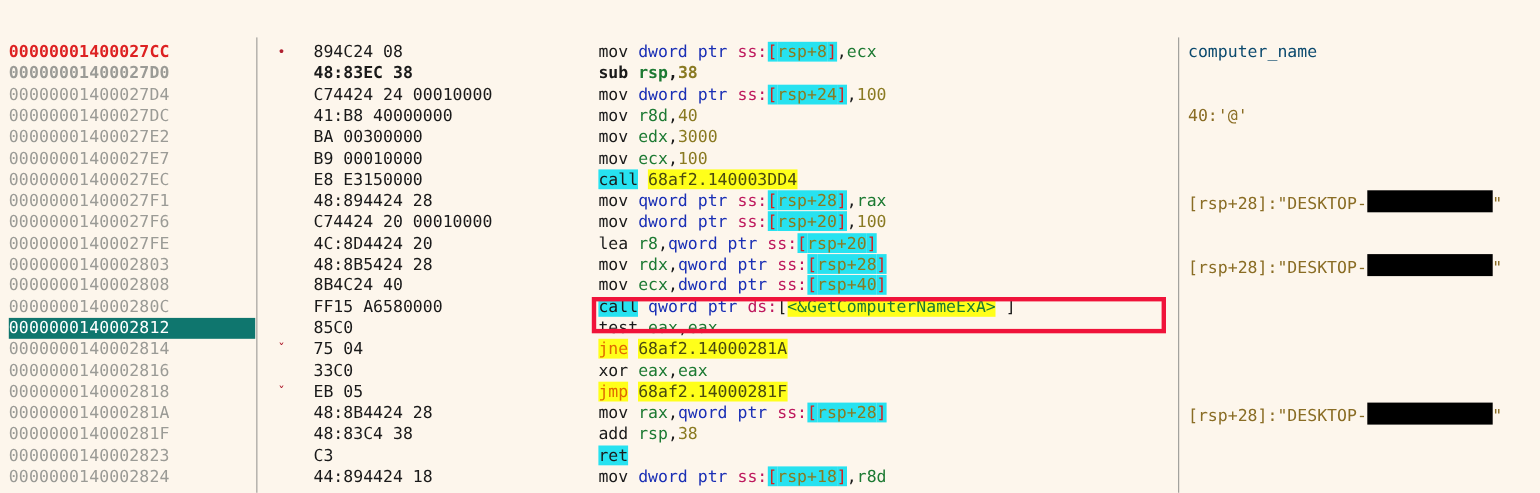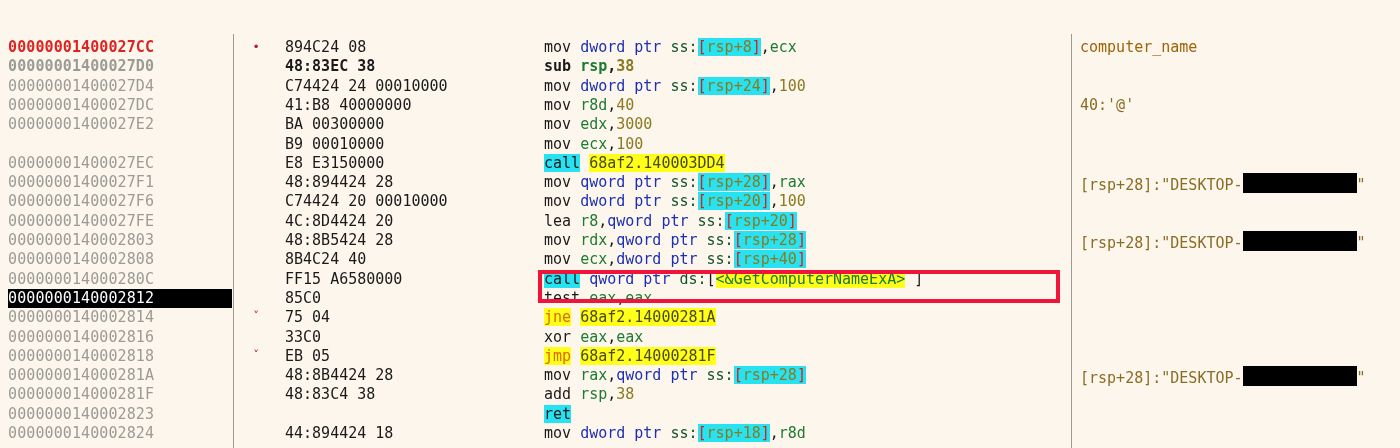--- a/index.html
+++ b/index.html
@@ -13,43 +13,43 @@
 
   
   .vsep{position:absolute;top:14px;width:1px;height:424px;background:#9a9a96;}
   #sep-addr{left:233px;}
   #sep-cmt{left:1071px;}
 
   
   .row{position:absolute;left:0;right:0;height:19.3px;line-height:19.3px;white-space:pre;}
 
   .c-addr{position:absolute;left:8px;width:224px;color:#9b9b96;letter-spacing:.1px;}
-  .c-addr.cur{color:#ffffff;background:#000000;}
+  .c-addr.cur{color:#ffffff;background:#0f766e;}
   .c-addr.first{color:#dd2222;font-weight:bold;}
   .c-mark{position:absolute;left:236px;width:40px;color:#b02030;text-align:center;font-size:12px;}
   .c-bytes{position:absolute;left:285px;width:245px;color:#1a1a1a;}
   .c-dis{position:absolute;left:544px;width:520px;color:#1a1a1a;}
   .c-cmt{position:absolute;left:1080px;width:320px;color:#8a6d25;}
 
   
   .mn       {color:#1a1a1a;}            
   .mn-call  {color:#1a1a1a;background:#27e2f0;}  
   .mn-jcc   {color:#e06a00;background:#ffff1a;}  
   .kw       {color:#1a2fb5;}            
-  .seg      {color:#14532d;}            
+  .seg      {color:#be185d;}            
   .reg      {color:#1d7a33;}            
   .num      {color:#8a7a22;}            
   .brk      {color:#d72020;background:#27e2f0;} 
   .memhl    {background:#27e2f0;}
   .addrhl   {background:#ffff1a;color:#4a4a10;}
   .imphl    {background:#ffff1a;color:#1d7a33;text-align:right;}
   .punc     {color:#1a1a1a;}
 
   
-  .cmt-red{color:#a16207;text-align:right;}
+  .cmt-red{color:#0c4a6e;text-align:right;}
   .cmt-olive{color:#8a6d25;}
   .redact{display:inline-block;background:#000;vertical-align:-3px;}
 
   
   #redbox{position:absolute;left:538px;top:250px;width:522px;height:33px;
           border:4px solid #f0133a;box-sizing:border-box;background:transparent;}
 </style>
 </head>
 <body>
 
@@ -57,33 +57,33 @@
 
   <div class="vsep" id="sep-addr"></div>
   <div class="vsep" id="sep-cmt"></div>
 
   <div id="rows">
       <div class="row" style="top: 18px;"><div class="c-addr first">00000001400027CC</div><div class="c-mark">•</div><div class="c-bytes">894C24 08</div><div class="c-dis"><span class="mn">mov </span><span class="kw">dword ptr </span><span class="seg">ss:</span><span class="brk">[</span><span class="num memhl">rsp+8</span><span class="brk">]</span><span class="punc">,</span><span class="reg">ecx</span></div><div class="c-cmt"><span class="cmt-red">computer_name</span></div></div>
       <div class="row" style="top: 37.3px; font-weight: bold;"><div class="c-addr">00000001400027D0</div><div class="c-mark"></div><div class="c-bytes">48:83EC 38</div><div class="c-dis"><span class="mn">sub </span><span class="reg">rsp</span><span class="punc">,</span><span class="num">38</span></div><div class="c-cmt"></div></div>
       <div class="row" style="top: 56.6px;"><div class="c-addr">00000001400027D4</div><div class="c-mark"></div><div class="c-bytes">C74424 24 00010000</div><div class="c-dis"><span class="mn">mov </span><span class="kw">dword ptr </span><span class="seg">ss:</span><span class="brk">[</span><span class="num memhl">rsp+24</span><span class="brk">]</span><span class="punc">,</span><span class="num">100</span></div><div class="c-cmt"></div></div>
       <div class="row" style="top: 75.9px;"><div class="c-addr">00000001400027DC</div><div class="c-mark"></div><div class="c-bytes">41:B8 40000000</div><div class="c-dis"><span class="mn">mov </span><span class="reg">r8d</span><span class="punc">,</span><span class="num">40</span></div><div class="c-cmt"><span class="cmt-olive">40:'@'</span></div></div>
       <div class="row" style="top: 95.2px;"><div class="c-addr">00000001400027E2</div><div class="c-mark"></div><div class="c-bytes">BA 00300000</div><div class="c-dis"><span class="mn">mov </span><span class="reg">edx</span><span class="punc">,</span><span class="num">3000</span></div><div class="c-cmt"></div></div>
-      <div class="row" style="top: 114.5px;"><div class="c-mark"></div><div class="c-bytes">B9 00010000</div><div class="c-dis"><span class="mn">mov </span><span class="reg">ecx</span><span class="punc">,</span><span class="num">100</span></div><div class="c-cmt"></div></div>
+      <div class="row" style="top: 114.5px;"><div class="c-addr">00000001400027E7</div><div class="c-mark"></div><div class="c-bytes">B9 00010000</div><div class="c-dis"><span class="mn">mov </span><span class="reg">ecx</span><span class="punc">,</span><span class="num">100</span></div><div class="c-cmt"></div></div>
       <div class="row" style="top: 133.8px;"><div class="c-addr">00000001400027EC</div><div class="c-mark"></div><div class="c-bytes">E8 E3150000</div><div class="c-dis"><span class="mn-call">call</span><span class="punc"> </span><span class="addrhl">68af2.140003DD4</span></div><div class="c-cmt"></div></div>
       <div class="row" style="top: 153.1px;"><div class="c-addr">00000001400027F1</div><div class="c-mark"></div><div class="c-bytes">48:894424 28</div><div class="c-dis"><span class="mn">mov </span><span class="kw">qword ptr </span><span class="seg">ss:</span><span class="brk">[</span><span class="num memhl">rsp+28</span><span class="brk">]</span><span class="punc">,</span><span class="reg">rax</span></div><div class="c-cmt"><span class="cmt-olive">[rsp+28]:"DESKTOP-</span><span class="redact" style="width: 114px; height: 20px;"></span><span class="cmt-olive">"</span></div></div>
       <div class="row" style="top: 172.4px;"><div class="c-addr">00000001400027F6</div><div class="c-mark"></div><div class="c-bytes">C74424 20 00010000</div><div class="c-dis"><span class="mn">mov </span><span class="kw">dword ptr </span><span class="seg">ss:</span><span class="brk">[</span><span class="num memhl">rsp+20</span><span class="brk">]</span><span class="punc">,</span><span class="num">100</span></div><div class="c-cmt"></div></div>
       <div class="row" style="top: 191.7px;"><div class="c-addr">00000001400027FE</div><div class="c-mark"></div><div class="c-bytes">4C:8D4424 20</div><div class="c-dis"><span class="mn">lea </span><span class="reg">r8</span><span class="punc">,</span><span class="kw">qword ptr </span><span class="seg">ss:</span><span class="brk">[</span><span class="num memhl">rsp+20</span><span class="brk">]</span></div><div class="c-cmt"></div></div>
       <div class="row" style="top: 211px;"><div class="c-addr">0000000140002803</div><div class="c-mark"></div><div class="c-bytes">48:8B5424 28</div><div class="c-dis"><span class="mn">mov </span><span class="reg">rdx</span><span class="punc">,</span><span class="kw">qword ptr </span><span class="seg">ss:</span><span class="brk">[</span><span class="num memhl">rsp+28</span><span class="brk">]</span></div><div class="c-cmt"><span class="cmt-olive">[rsp+28]:"DESKTOP-</span><span class="redact" style="width: 114px; height: 20px;"></span><span class="cmt-olive">"</span></div></div>
       <div class="row" style="top: 230.3px;"><div class="c-addr">0000000140002808</div><div class="c-mark"></div><div class="c-bytes">8B4C24 40</div><div class="c-dis"><span class="mn">mov </span><span class="reg">ecx</span><span class="punc">,</span><span class="kw">dword ptr </span><span class="seg">ss:</span><span class="brk">[</span><span class="num memhl">rsp+40</span><span class="brk">]</span></div><div class="c-cmt"></div></div>
       <div class="row" style="top: 249.6px;"><div class="c-addr">000000014000280C</div><div class="c-mark"></div><div class="c-bytes">FF15 A6580000</div><div class="c-dis"><span class="mn-call">call</span><span class="punc"> </span><span class="kw">qword ptr </span><span class="seg">ds:</span><span class="punc">[</span><span class="imphl">&lt;&amp;GetComputerNameExA&gt;</span><span class="punc"> ]</span></div><div class="c-cmt"></div></div>
       <div class="row" style="top: 268.9px;"><div class="c-addr cur">0000000140002812</div><div class="c-mark"></div><div class="c-bytes">85C0</div><div class="c-dis"><span class="mn">test </span><span class="reg">eax</span><span class="punc">,</span><span class="reg">eax</span></div><div class="c-cmt"></div></div>
       <div class="row" style="top: 288.2px;"><div class="c-addr">0000000140002814</div><div class="c-mark">ˇ</div><div class="c-bytes">75 04</div><div class="c-dis"><span class="mn-jcc">jne</span><span class="punc"> </span><span class="addrhl">68af2.14000281A</span></div><div class="c-cmt"></div></div>
       <div class="row" style="top: 307.5px;"><div class="c-addr">0000000140002816</div><div class="c-mark"></div><div class="c-bytes">33C0</div><div class="c-dis"><span class="mn">xor </span><span class="reg">eax</span><span class="punc">,</span><span class="reg">eax</span></div><div class="c-cmt"></div></div>
       <div class="row" style="top: 326.8px;"><div class="c-addr">0000000140002818</div><div class="c-mark">ˇ</div><div class="c-bytes">EB 05</div><div class="c-dis"><span class="mn-jcc">jmp</span><span class="punc"> </span><span class="addrhl">68af2.14000281F</span></div><div class="c-cmt"></div></div>
       <div class="row" style="top: 346.1px;"><div class="c-addr">000000014000281A</div><div class="c-mark"></div><div class="c-bytes">48:8B4424 28</div><div class="c-dis"><span class="mn">mov </span><span class="reg">rax</span><span class="punc">,</span><span class="kw">qword ptr </span><span class="seg">ss:</span><span class="brk">[</span><span class="num memhl">rsp+28</span><span class="brk">]</span></div><div class="c-cmt"><span class="cmt-olive">[rsp+28]:"DESKTOP-</span><span class="redact" style="width: 114px; height: 20px;"></span><span class="cmt-olive">"</span></div></div>
       <div class="row" style="top: 365.4px; padding-left: 37px;"><div class="c-addr">000000014000281F</div><div class="c-mark"></div><div class="c-bytes">48:83C4 38</div><div class="c-dis"><span class="mn">add </span><span class="reg">rsp</span><span class="punc">,</span><span class="num">38</span></div><div class="c-cmt"></div></div>
-      <div class="row" style="top: 384.7px;"><div class="c-addr">0000000140002823</div><div class="c-mark"></div><div class="c-dis"><span class="mn-call">ret</span></div><div class="c-cmt"></div></div>
+      <div class="row" style="top: 384.7px;"><div class="c-addr">0000000140002823</div><div class="c-mark"></div><div class="c-bytes">C3</div><div class="c-dis"><span class="mn-call">ret</span></div><div class="c-cmt"></div></div>
       <div class="row" style="top: 404px;"><div class="c-addr">0000000140002824</div><div class="c-mark"></div><div class="c-bytes">44:894424 18</div><div class="c-dis"><span class="mn">mov </span><span class="kw">dword ptr </span><span class="seg">ss:</span><span class="brk">[</span><span class="num memhl">rsp+18</span><span class="brk">]</span><span class="punc">,</span><span class="reg">r8d</span></div><div class="c-cmt"></div></div>
     </div>
 
   <div id="redbox"></div>
 
 </div>
 
 </body></html>

